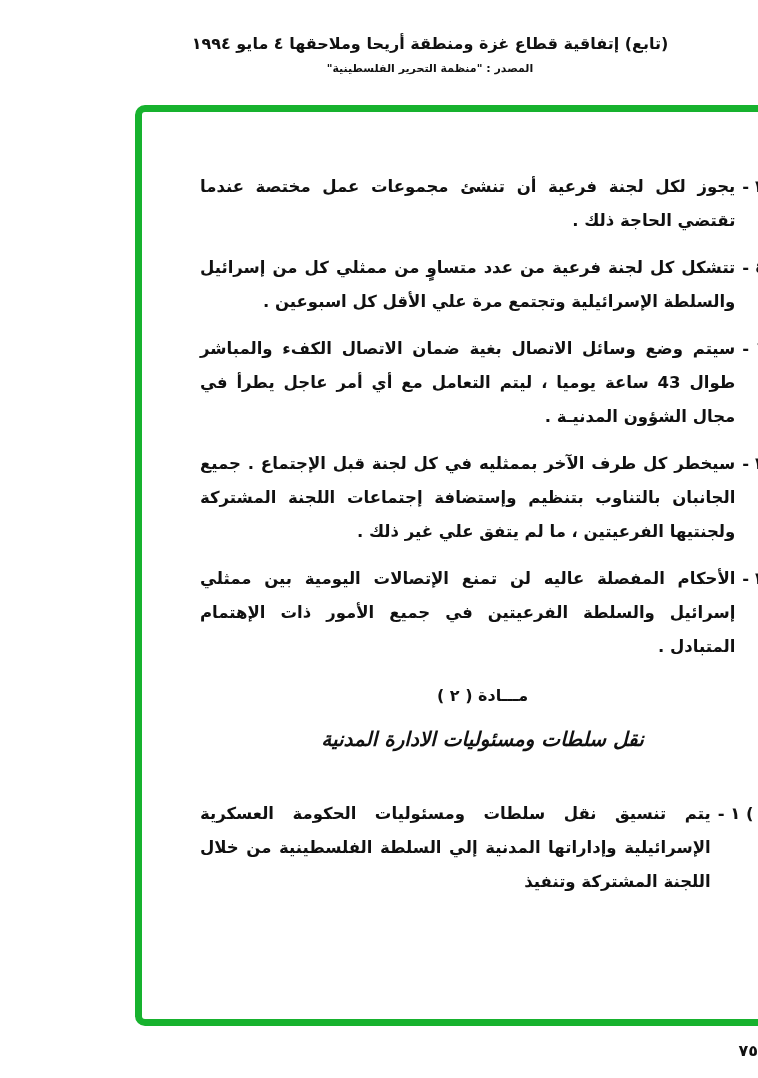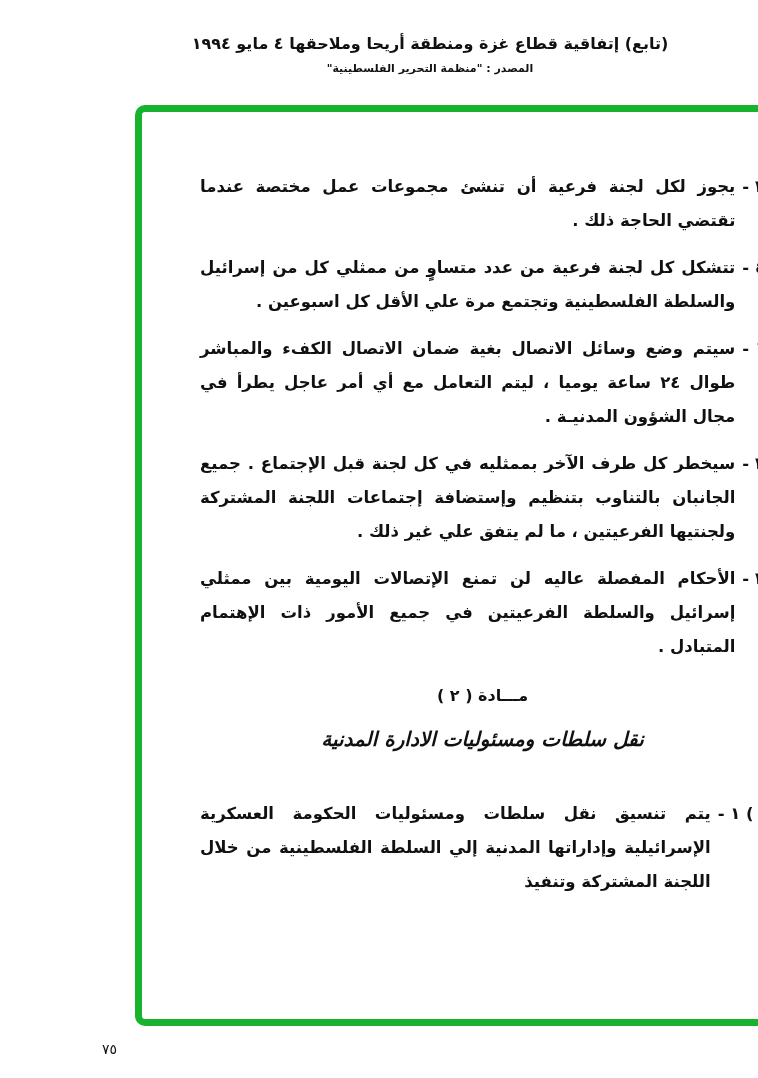--- a/index.html
+++ b/index.html
@@ -74,23 +74,23 @@
     font-size: 20px;
     font-weight: bold;
     font-style: italic;
     font-family: "DejaVu Serif", serif;
   }
   .article-items { margin-top: 46px; }
   
   .page-number {
     position: absolute;
     top: 1041px; left: 0; right: 0;
-    text-align: left;
-    font-size: 14px;
-    font-weight: normal;
+    text-align: right;
+    font-size: 16px;
+    font-weight: bold;
     letter-spacing: 2px;
   }
 </style>
 </head>
 <body style="background: rgb(255, 255, 255); color: rgb(17, 17, 17);">
 
 <div class="page">
 
   <header class="doc-header">
     <div class="doc-title">(تابع) إتفاقية قطاع غزة ومنطقة أريحا وملاحقها ٤ مايو ١٩٩٤</div>
@@ -98,27 +98,27 @@
   </header>
 
   <div class="green-frame" style="border-color: rgb(23, 178, 46);">
 
     <div class="item">
       <span class="num">٣ -</span>
       <span class="txt">يجوز لكل لجنة فرعية أن تنشئ مجموعات عمل مختصة عندما تقتضي الحاجة ذلك .</span>
     </div>
     <div class="item">
       <span class="num">٤ -</span>
-      <span class="txt">تتشكل كل لجنة فرعية من عدد متساوٍ من ممثلي كل من إسرائيل والسلطة الفلسطينية وتجتمع مرة علي الأقل كل اسبوعين .</span>
+      <span class="txt">تتشكل كل لجنة فرعية من عدد متساوٍ من ممثلي كل من إسرائيل والسلطة الإسرائيلية وتجتمع مرة علي الأقل كل اسبوعين .</span>
     </div>
 
 
     <div class="item">
       <span class="num">١ -</span>
-      <span class="txt">سيتم وضع وسائل الاتصال بغية ضمان الاتصال الكفء والمباشر طوال ٢٤ ساعة يوميا ، ليتم التعامل مع أي أمر عاجل يطرأ في مجال الشؤون المدنيـة .</span>
+      <span class="txt">سيتم وضع وسائل الاتصال بغية ضمان الاتصال الكفء والمباشر طوال 43 ساعة يوميا ، ليتم التعامل مع أي أمر عاجل يطرأ في مجال الشؤون المدنيـة .</span>
     </div>
     <div class="item">
       <span class="num">٢ -</span>
       <span class="txt">سيخطر كل طرف الآخر بممثليه في كل لجنة قبل الإجتماع . جميع الجانبان بالتناوب بتنظيم وإستضافة إجتماعات اللجنة المشتركة ولجنتيها الفرعيتين ، ما لم يتفق علي غير ذلك .</span>
     </div>
     <div class="item">
       <span class="num">٣ -</span>
       <span class="txt">الأحكام المفصلة عاليه لن تمنع الإتصالات اليومية بين ممثلي إسرائيل والسلطة الفرعيتين في جميع الأمور ذات الإهتمام المتبادل .</span>
     </div>
 

